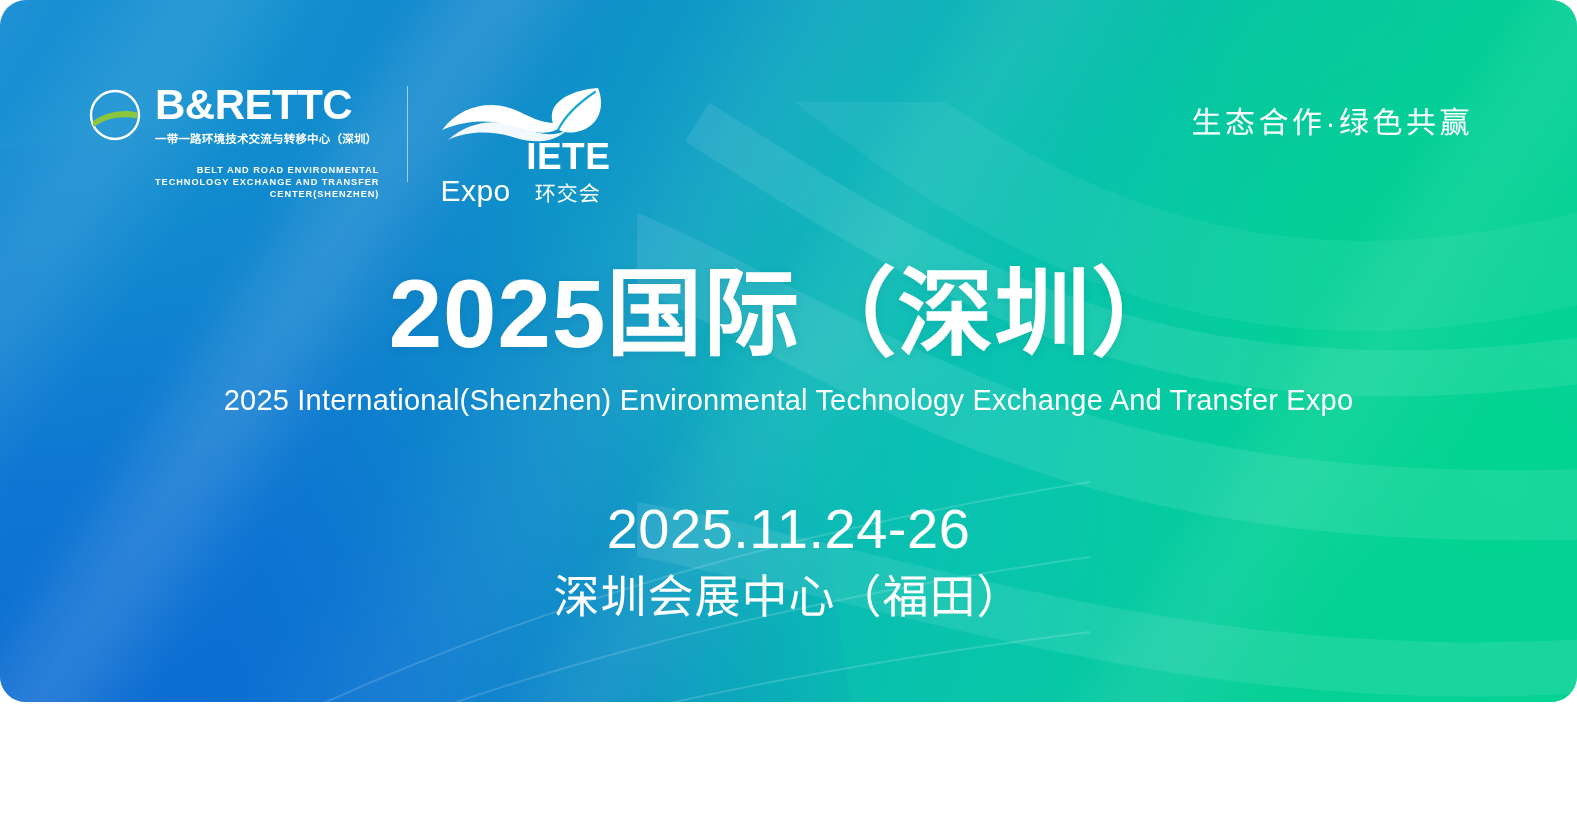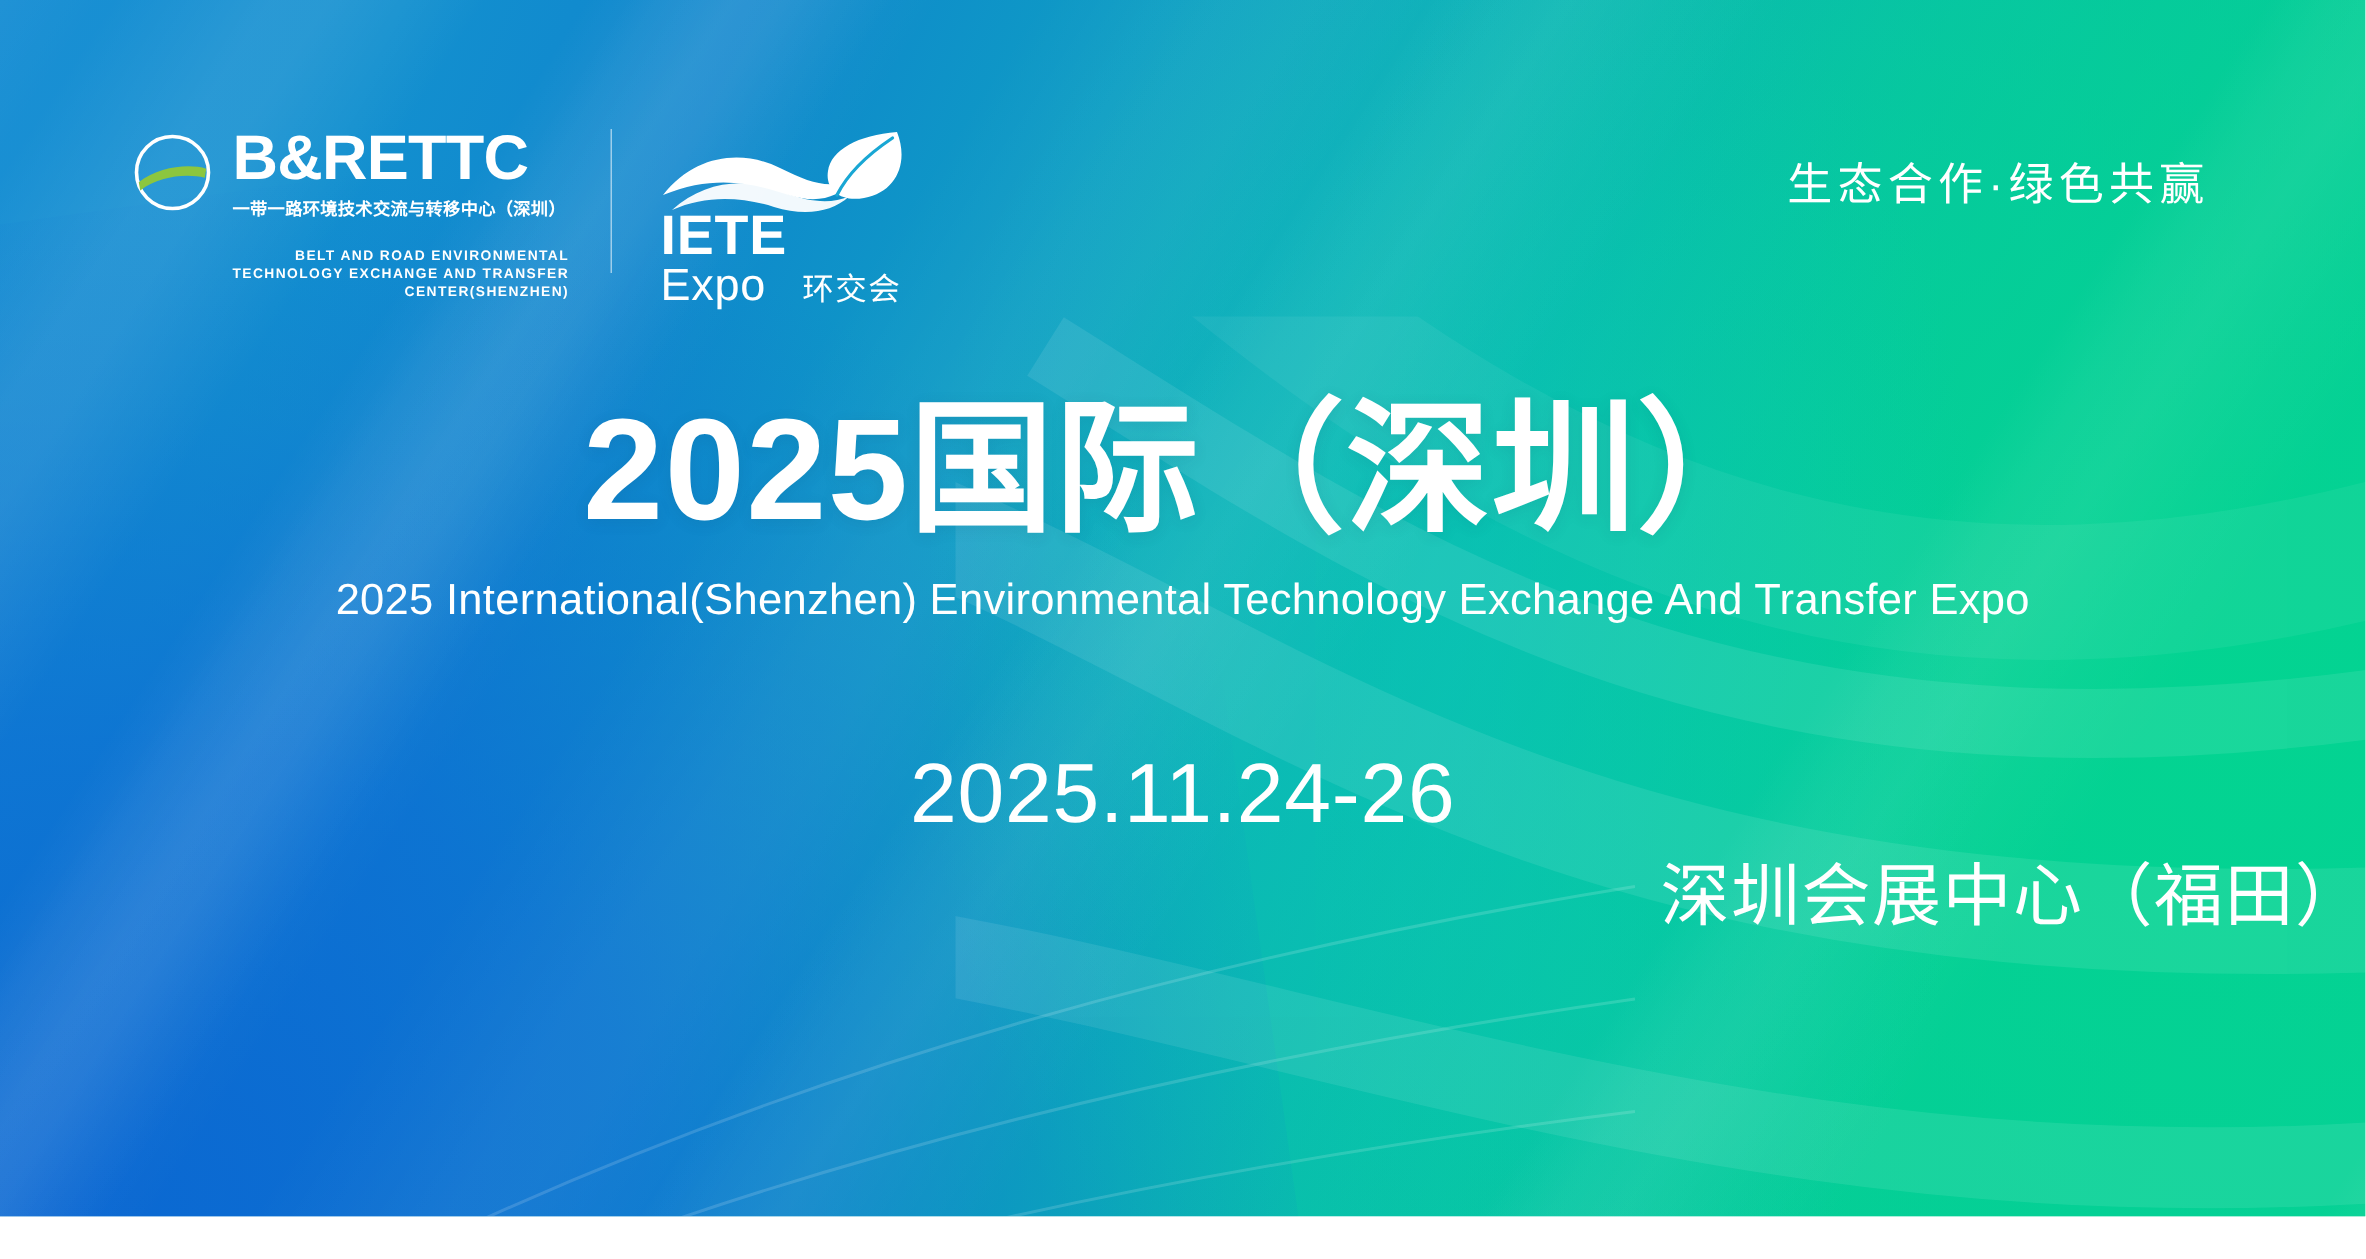--- a/index.html
+++ b/index.html
@@ -6,34 +6,35 @@
   html, body {
     margin: 0;
     padding: 0;
     background: #ffffff;
   }
   * { box-sizing: border-box; }
 
   .banner {
     position: relative;
     width: 1577px;
-    height: 811px;
+    height: 702px;
     overflow: hidden;
     font-family: "Liberation Sans", "DejaVu Sans", sans-serif;
     
     background:
       linear-gradient(113deg,
         #1a8fd4 0%,
         #1390cf 14%,
         #0f86cd 26%,
         #0e9dc4 40%,
         #0bb4b4 54%,
         #07c5a2 68%,
         #04cf94 82%,
         #06d492 100%);
+    border-radius: 26px;
   }
 
   
   .bg-deep-blue {
     position: absolute;
     left: -340px;
     top: 120px;
     width: 1180px;
     height: 1100px;
     background: radial-gradient(ellipse at 30% 60%,
@@ -197,20 +198,21 @@
     width: 170px;
   }
   .iete-mark { width: 165px; height: 58px; }
   .iete-mark svg { display: block; width: 100%; height: 100%; }
   .iete-word {
     font-size: 37px;
     font-weight: 700;
     letter-spacing: 0.5px;
     line-height: 0.88;
     margin-top: -3px;
+    text-align: right;
   }
   .iete-sub {
     display: flex;
     align-items: baseline;
     gap: 24px;
     margin-top: 2px;
   }
   .iete-expo {
     font-size: 30px;
     font-weight: 300;
@@ -274,21 +276,20 @@
   .event-date {
     font-size: 56px;
     font-weight: 400;
     letter-spacing: 0.5px;
   }
   .event-venue {
     font-size: 46px;
     font-weight: 400;
     letter-spacing: 1px;
     margin-top: 6px;
-    text-align: right;
   }
 </style>
 </head>
 <body>
 
 <div class="banner">
 
   <div class="bg-deep-blue"></div>
   <div class="bg-deep-green"></div>
   <div class="bg-teal-mid"></div>

